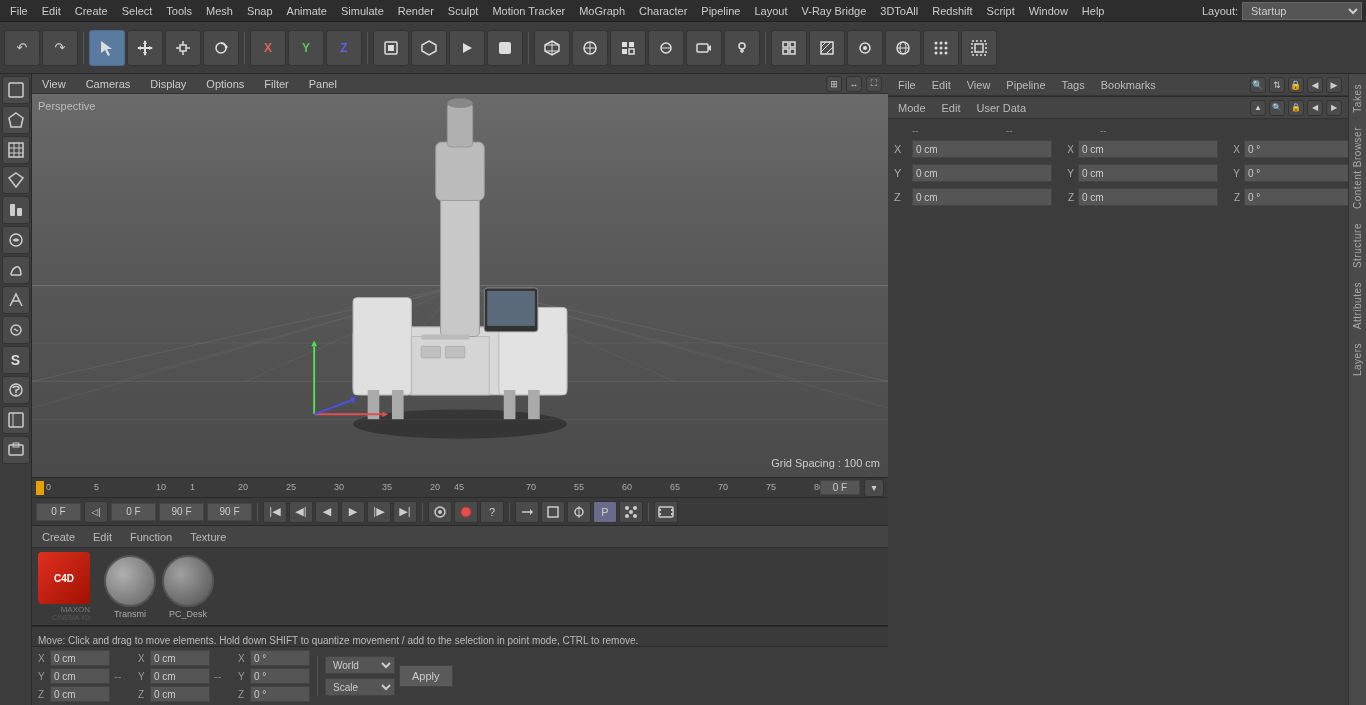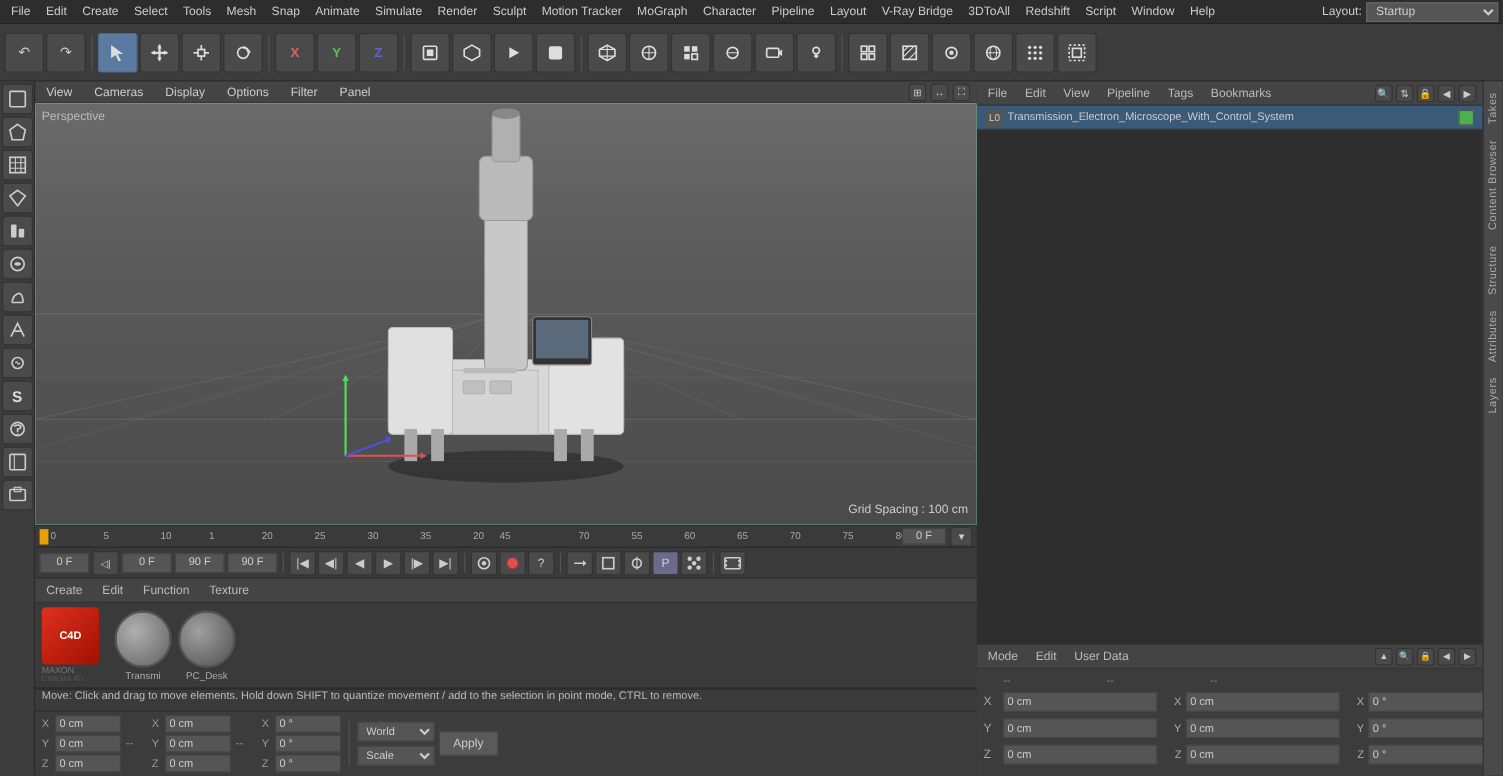--- a/index.html
+++ b/index.html
@@ -130,21 +130,21 @@
     }
     .viewport-icons {
       margin-left: auto;
       display: flex;
       gap: 4px;
     }
 
     
     #viewport-canvas {
       flex: 1;
-      background: #86efac;
+      background: #8b5cf6;
       position: relative;
       overflow: hidden;
     }
     #viewport-bg {
       width: 100%;
       height: 100%;
       position: relative;
       background: linear-gradient(to bottom, #6a6a6a 0%, #5a5a5a 40%, #4a4a4a 100%);
     }
 
@@ -926,21 +926,21 @@
             <div id="grid-spacing">Grid Spacing : 100 cm</div>
           </div>
         </div>
 
         <div id="timeline">
           <div id="timeline-start-marker"></div>
           <div class="timeline-ruler" style="position:relative;overflow:hidden;flex:1;height:100%;">
 
             <span class="timeline-tick" style="left:0px;">0</span>
             <span class="timeline-tick" style="left:48px;">5</span>
-            <span class="timeline-tick" style="left:100px;">10</span>
+            <span class="timeline-tick" style="left:110px;">10</span>
             <span class="timeline-tick" style="left:144px;">1</span>
             <span class="timeline-tick" style="left:192px;">20</span>
             <span class="timeline-tick" style="left:240px;">25</span>
             <span class="timeline-tick" style="left:288px;">30</span>
             <span class="timeline-tick" style="left:336px;">35</span>
             <span class="timeline-tick" style="left:384px;">20</span>
             <span class="timeline-tick" style="left:408px;">45</span>
             <span class="timeline-tick" style="left:480px;">70</span>
             <span class="timeline-tick" style="left:528px;">55</span>
             <span class="timeline-tick" style="left:576px;">60</span>
@@ -1031,21 +1031,21 @@
 
       <div id="bottom-section">
         <div id="material-header">
           <span class="mat-menu">Create</span>
           <span class="mat-menu">Edit</span>
           <span class="mat-menu">Function</span>
           <span class="mat-menu">Texture</span>
         </div>
         <div id="material-list">
 
-          <div style="display:flex;flex-direction:column;align-items:flex-start;margin-right:8px;">
+          <div style="display:flex;flex-direction:column;align-items:flex-end;margin-right:8px;">
             <div style="width:52px;height:52px;background:linear-gradient(135deg,#e03020,#a01000);border-radius:4px;display:flex;align-items:center;justify-content:center;">
               <span style="color:white;font-weight:bold;font-size:10px;">C4D</span>
             </div>
             <span style="font-size:8px;color:#777;margin-top:1px;">MAXON</span>
             <span style="font-size:7px;color:#555;">CINEMA 4D</span>
           </div>
 
           <div class="material-swatch">
             <div class="mat-preview" style="background:radial-gradient(circle at 35% 35%, #b0b0b0, #606060);">
             </div>
@@ -1055,21 +1055,21 @@
           <div class="material-swatch">
             <div class="mat-preview" style="background:radial-gradient(circle at 35% 35%, #a0a0a0, #505050);">
             </div>
             <span class="mat-name">PC_Desk</span>
           </div>
         </div>
       </div>
 
       <div style="background:#3a3a3a;border-top:1px solid #222;">
 
-        <div id="status-bar" style="position:relative;height:20px;bottom:auto;display:flex;align-items:flex-start;padding:0 6px;background:#3a3a3a;border-top:1px solid #2a2a2a;">
+        <div id="status-bar" style="position:relative;height:20px;bottom:auto;display:flex;align-items:flex-end;padding:0 6px;background:#3a3a3a;border-top:1px solid #2a2a2a;">
           <span id="status-text">Move: Click and drag to move elements. Hold down SHIFT to quantize movement / add to the selection in point mode, CTRL to remove.</span>
         </div>
 
         <div id="coord-bar" style="display:flex;align-items:center;gap:4px;padding:3px 6px;background:#3c3c3c;border-top:1px solid #2a2a2a;">
 
           <div class="coord-section">
             <div class="coord-row">
               <span class="coord-axis">X</span>
               <input class="coord-input" type="text" value="0 cm" style="">
             </div>
@@ -1139,27 +1139,20 @@
           <span class="panel-header-btn">Tags</span>
           <span class="panel-header-btn">Bookmarks</span>
           <div class="panel-header-icons">
             <div class="side-btn" style="width:16px;height:16px;font-size:9px;">🔍</div>
             <div class="side-btn" style="width:16px;height:16px;font-size:9px;">⇅</div>
             <div class="side-btn" style="width:16px;height:16px;font-size:9px;">🔒</div>
             <div class="side-btn" style="width:16px;height:16px;font-size:9px;">◀</div>
             <div class="side-btn" style="width:16px;height:16px;font-size:9px;">▶</div>
           </div>
         </div>
-        <div id="objects-list">
-          <div class="object-row selected">
-            <span class="obj-icon" style="font-size:9px;background:#555;padding:1px 2px;border-radius:2px;">L0</span>
-            <span style="font-size:10px;color:#ccc;overflow:hidden;text-overflow:ellipsis;white-space:nowrap;flex:1;">Transmission_Electron_Microscope_With_Control_System</span>
-            <div class="obj-color-swatch" style="background:#4CAF50;"></div>
-          </div>
-        </div>
 
         <div id="attributes-panel">
           <div id="attributes-header">
             <span class="panel-header-btn">Mode</span>
             <span class="panel-header-btn">Edit</span>
             <span class="panel-header-btn">User Data</span>
             <div class="panel-header-icons">
               <div class="side-btn" style="width:16px;height:16px;font-size:8px;">▲</div>
               <div class="side-btn" style="width:16px;height:16px;font-size:8px;">🔍</div>
               <div class="side-btn" style="width:16px;height:16px;font-size:8px;">🔒</div>

